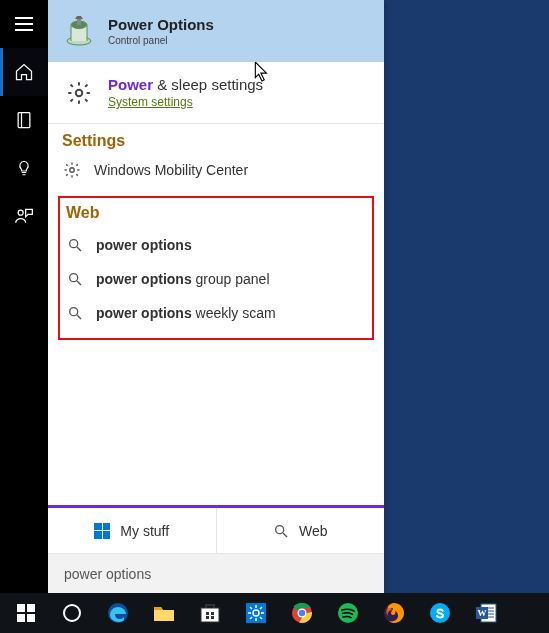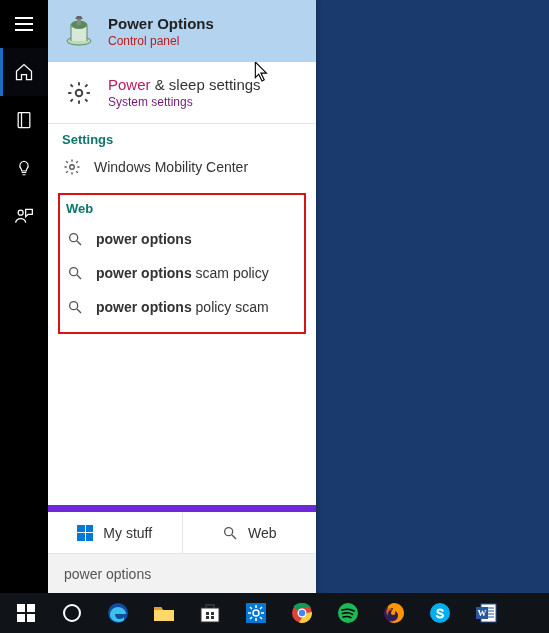--- a/index.html
+++ b/index.html
@@ -16,71 +16,71 @@
     color: #fff;
   }
   .rail-item.active { background: #06080d; position: relative; }
   .rail-item.active::before { content:""; position:absolute; left:0; top:0; width:3px; height:48px; background:#1b6ec5; }
   .rail-burger { margin-top: 0; }
   .rail-burger .bars { width:18px; height:2px; background:#fff; box-shadow: 0 6px 0 #fff, 0 -6px 0 #fff; }
   .rail-item svg { stroke:#fff; fill:none; stroke-width:1.5; }
 
   
   .panel {
-    position: absolute; left: 48px; top: 0; width: 268px; height: 593px;
+    position: absolute; left: 48px; top: 0; width: 336px; height: 593px;
     background: #fff; display: flex; flex-direction: column;
     box-shadow: 2px 0 6px rgba(0,0,0,0.2);
     z-index: 5;
   }
 
   .best-match {
     background: #b3d3ef; padding: 14px 14px 14px 14px; display: flex; align-items: center;
     height: 62px; position: relative;
   }
   .best-match .icon-slot {
     width: 34px; height: 34px; margin-right: 12px; display:flex; align-items:center; justify-content:center;
   }
   .best-match .title { font-size: 15px; color: #222; font-weight: 600; }
-  .best-match .sub   { font-size: 12px; color: #b91c1c; margin-top: 2px; }
+  .best-match .sub   { font-size: 10px; color: #404040; margin-top: 2px; }
   .cursor-arrow {
     position: absolute; left: 206px; top: 62px; width: 16px; height: 20px; z-index: 20;
   }
 
   .second-match {
     padding: 10px 14px; display: flex; align-items: center; height: 62px;
     border-bottom: 1px solid #e5e5e5;
   }
   .second-match .icon-slot { width: 34px; height: 34px; margin-right: 12px; display:flex; align-items:center; justify-content:center; }
   .second-match .title { font-size: 15px; color: #333; }
-  .second-match .title strong { font-weight: 400; color:#be185d; }
-  .second-match .sub { font-size: 12px; color: #701a75; margin-top: 2px; }
+  .second-match .title strong { font-weight: 700; color:#6d28d9; }
+  .second-match .sub { font-size: 12px; color: #4d7c0f; margin-top: 2px; text-decoration: underline; }
 
   .section-header {
-    padding: 8px 14px 4px 14px; font-size: 13px; color: #0f766e; font-weight: 600;
+    padding: 8px 14px 4px 14px; font-size: 16px; color: #a16207; font-weight: 600;
   }
 
   .mobility {
     display:flex; align-items:center; padding: 6px 14px 12px 14px; gap: 12px;
     font-size: 14px; color:#333;
   }
   .mobility .icon-slot { width:20px; height:20px; display:flex; align-items:center; justify-content:center; }
 
   .web-box {
     margin: 4px 10px 6px 10px; border: 2px solid #d11; padding: 6px 0 8px 0;
   }
   .web-box .section-header { padding: 0 6px 6px 6px; }
 
   .web-item {
     display:flex; align-items:center; padding: 8px 6px; gap: 12px; font-size: 14px; color:#333;
   }
   .web-item .icon-slot { width:18px; height:18px; display:flex; align-items:center; justify-content:center; flex: 0 0 18px; }
   .web-item strong { font-weight: 700; }
 
   .tabs {
-    display:flex; border-top: 7px solid #6d28d9; height: 48px;
+    display:flex; border-top: 3px solid #6d28d9; height: 48px;
   }
   .tab {
     flex:1; display:flex; align-items:center; justify-content:center; gap:10px;
     font-size: 14px; color:#333;
   }
   .tab + .tab { border-left: 1px solid #e5e5e5; }
   .win-logo-sm {
     width:16px; height:16px; display:grid; grid-template-columns:1fr 1fr; grid-template-rows:1fr 1fr; gap:1px;
   }
   .win-logo-sm > div { background:#0078d7; }
@@ -205,30 +205,30 @@
         </div>
       <span><strong>power options</strong><span></span></span>
     </div>
     <div class="web-item">
       <div class="icon-slot">
           <svg class="mag" viewBox="0 0 24 24" fill="none" stroke="#555" stroke-width="2">
             <circle cx="10" cy="10" r="6"></circle>
             <line x1="15" y1="15" x2="21" y2="21"></line>
           </svg>
         </div>
-      <span><strong>power options</strong><span> scam policy</span></span>
+      <span><strong>power options</strong><span> group panel</span></span>
     </div>
     <div class="web-item">
       <div class="icon-slot">
           <svg class="mag" viewBox="0 0 24 24" fill="none" stroke="#555" stroke-width="2">
             <circle cx="10" cy="10" r="6"></circle>
             <line x1="15" y1="15" x2="21" y2="21"></line>
           </svg>
         </div>
-      <span><strong>power options</strong><span> policy scam</span></span>
+      <span><strong>power options</strong><span> weekly scam</span></span>
     </div>
   </div>
 
   <div style="flex:1"></div>
 
   <div class="tabs">
     <div class="tab">
       <div class="win-logo-sm">
           <div></div>
           <div></div>

